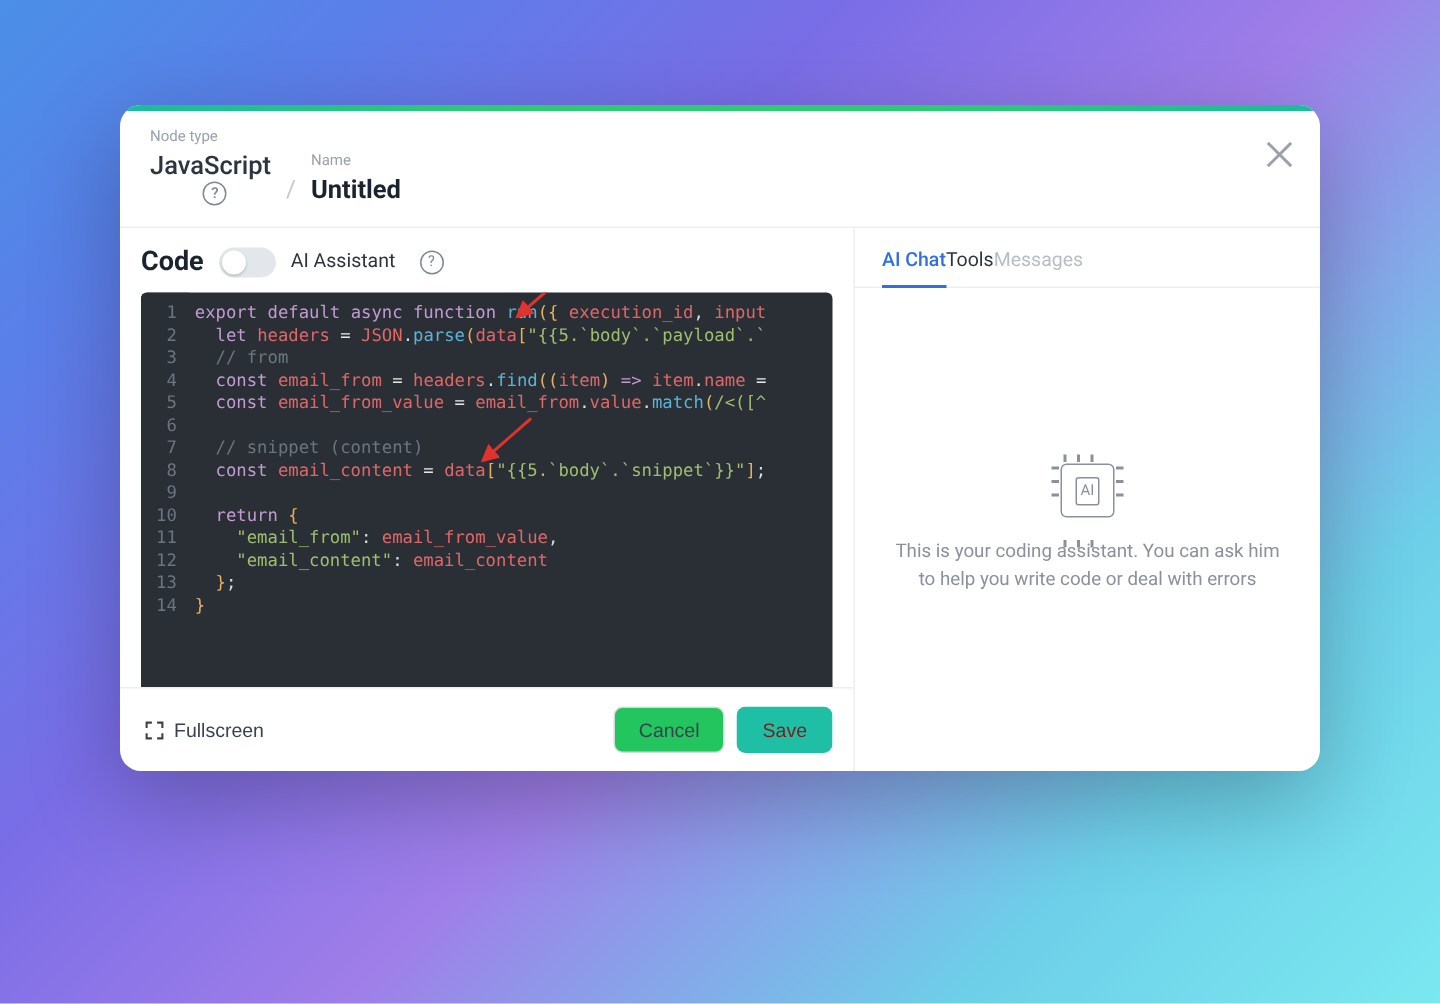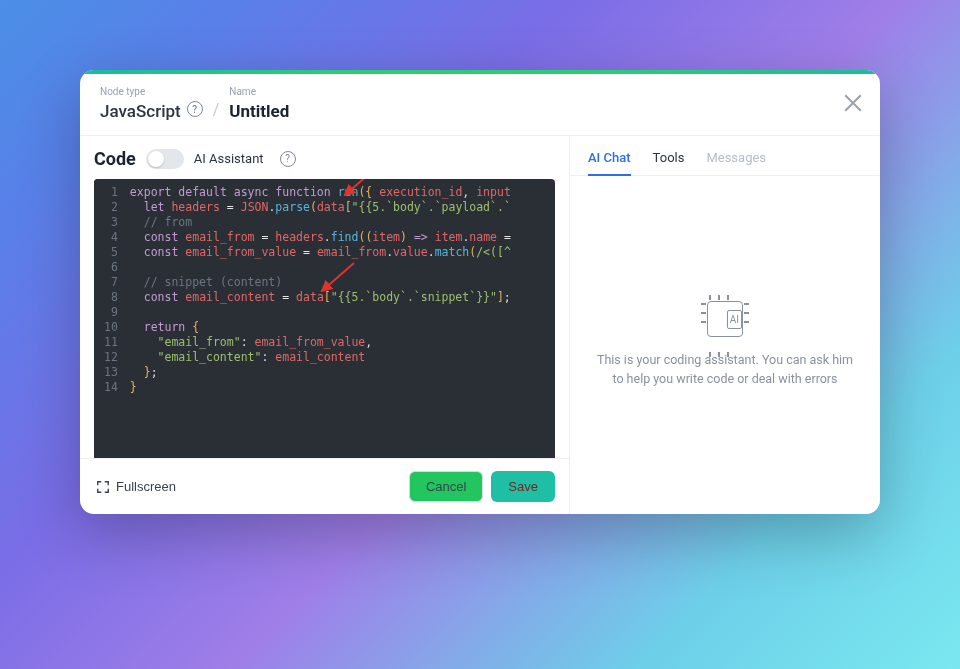--- a/index.html
+++ b/index.html
@@ -24,21 +24,21 @@
   }
   .header {
     padding: 12px 20px 14px 20px;
     display: flex;
     align-items: flex-end;
     border-bottom: 1px solid #eceef1;
     position: relative;
   }
   .header .col { display: flex; flex-direction: column; }
   .header .lbl { font-size: 10px; color: #9aa1ad; margin-bottom: 4px; }
-  .header .nodetype { display:flex; align-items:flex-start; font-size:17px; font-weight:500; color:#2c3440;}
+  .header .nodetype { display:flex; align-items:center; font-size:17px; font-weight:500; color:#2c3440;flex-direction:column;}
   .header .slash { margin: 0 10px; color:#c3c8d0; font-size:16px; align-self:flex-end; padding-bottom:2px;}
   .header .name { font-size:17px; font-weight:700; color:#1c2330;}
   .qmark {
     display:inline-flex; align-items:center; justify-content:center;
     width:16px; height:16px; border:1.5px solid #7f8896; border-radius:50%;
     font-size:10px; color:#7f8896; margin-left:6px; cursor:pointer;
   }
   .close-x {
     position:absolute; right:16px; top:18px;
     width:22px; height:22px; cursor:pointer; color:#9aa1ad;
@@ -98,33 +98,33 @@
   .underline-red::after{
     content:''; position:absolute; left:-2px; right:-2px; bottom:-4px; height:2.5px; background:#e0332e; border-radius:2px;
   }
   .spacer{flex:1;}
   .btn {
     padding:7px 16px; border-radius:6px; font-size:13px; cursor:pointer; border:1px solid transparent;
   }
   .btn-cancel{ background:#22c55e; border-color:#d6dade; color:#3a4250;}
   .btn-save{ background:#1fbfa6; color:#7f1d1d; font-weight:400;}
 
-  .tabs { display:flex; gap:22px; padding:14px 18px 0 18px; font-size:13px; border-bottom:1px solid #eceef1;}
+  .tabs { display:flex; padding:14px 18px 0 18px; font-size:13px; border-bottom:1px solid #eceef1;}
   .tab { padding-bottom:10px; color:#2c3440; cursor:pointer; position:relative;}
   .tab.active{ color:#2f6fe4; font-weight:500;}
   .tab.active::after{ content:''; position:absolute; left:0; right:0; bottom:-1px; height:2px; background:#2f6fe4;}
   .tab.muted{ color:#b7bdc7;}
 
   .assistant-body{
     flex:1; display:flex; flex-direction:column; align-items:center; justify-content:center; padding:20px 26px;
     text-align:center; color:#8a919d; font-size:12.5px; line-height:1.5;
   }
   .chip{
     width:36px; height:36px; border:1.5px solid #8a919d; border-radius:4px; margin-bottom:14px;
-    display:flex; align-items:center; justify-content:flex-end; position:relative;
+    display:flex; align-items:center; justify-content:center; position:relative;
   }
   .chip::before, .chip::after{
     content:''; position:absolute; background:#8a919d;
   }
   .chip .inner{ font-size:10px; color:#8a919d; border:1px solid #8a919d; padding:1px 2px; border-radius:2px;}
   .chip-legs{ position:absolute; inset:-6px; }
   .chip-legs span{ position:absolute; background:#8a919d;}
   .chip-legs .t1{top:0;left:8px;width:1.5px;height:5px;} .chip-legs .t2{top:0;left:17px;width:1.5px;height:5px;} .chip-legs .t3{top:0;left:26px;width:1.5px;height:5px;}
   .chip-legs .b1{bottom:0;left:8px;width:1.5px;height:5px;} .chip-legs .b2{bottom:0;left:17px;width:1.5px;height:5px;} .chip-legs .b3{bottom:0;left:26px;width:1.5px;height:5px;}
   .chip-legs .l1{left:0;top:8px;height:1.5px;width:5px;} .chip-legs .l2{left:0;top:17px;height:1.5px;width:5px;} .chip-legs .l3{left:0;top:26px;height:1.5px;width:5px;}

